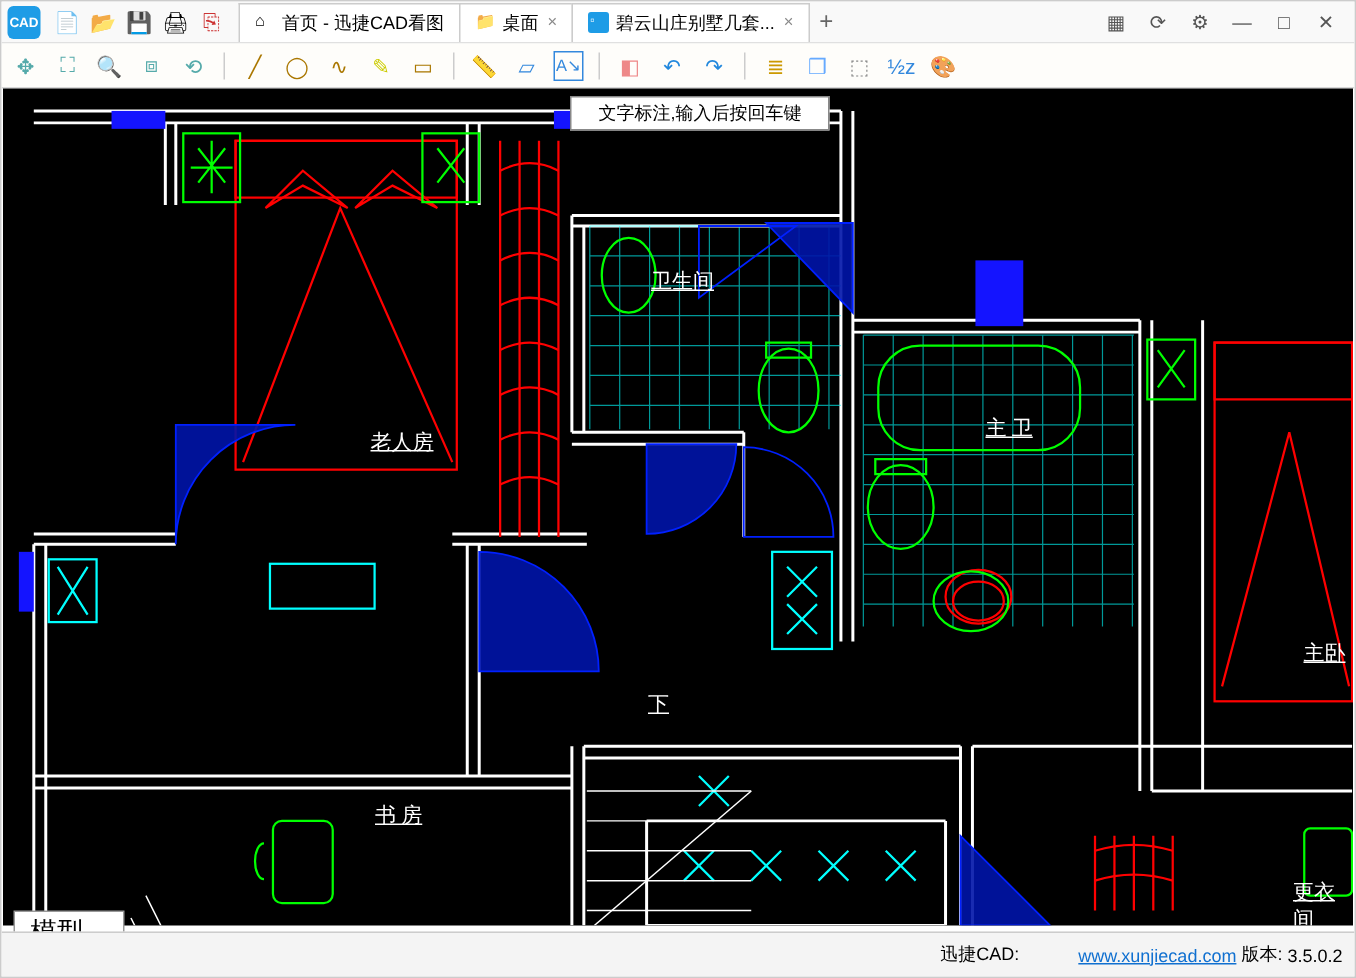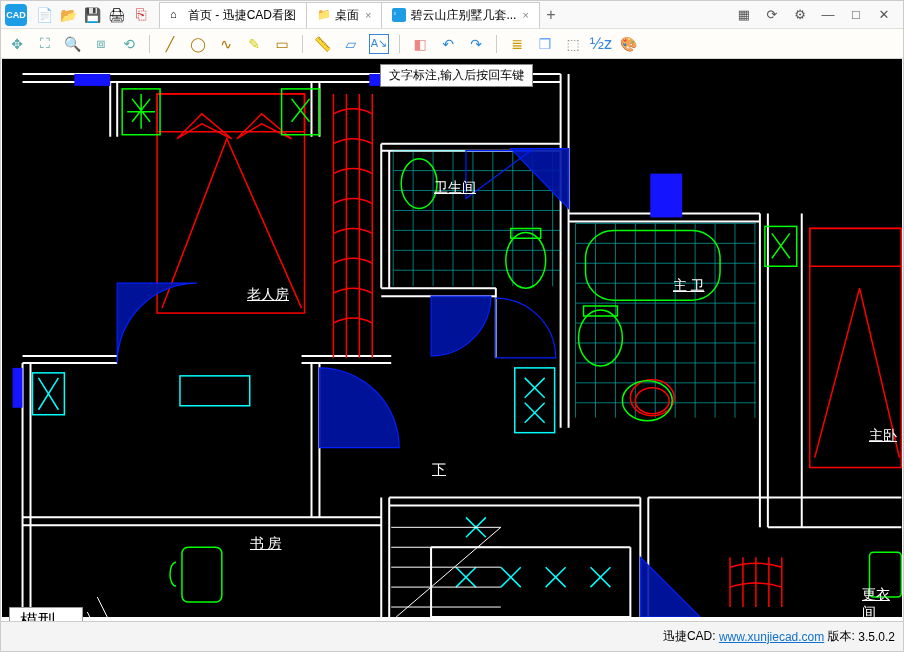--- a/index.html
+++ b/index.html
@@ -17,36 +17,36 @@
 .tab-plus { width: 24px; display: flex; align-items: center; justify-content: center; font-size: 16px; color: #666; cursor: pointer; }
 .win-controls { display: flex; gap: 10px; padding-right: 6px; }
 .win-btn { width: 18px; height: 18px; display: flex; align-items: center; justify-content: center; font-size: 13px; cursor: pointer; color: #555; }
 
 
 .toolbar { height: 30px; background: #fefdfa; border-bottom: 1px solid #d8d8d8; display: flex; align-items: center; padding: 0 6px; gap: 8px; }
 .tool { width: 20px; height: 20px; display: flex; align-items: center; justify-content: center; cursor: pointer; font-size: 14px; }
 .sep { width: 1px; height: 18px; background: #ccc; margin: 0 2px; }
 
 
-.tooltip { position: absolute; left: 379px; top: 63px; background: #fff; border: 1px solid #888; padding: 2px 8px; font-size: 12px; z-index: 100; white-space: nowrap; }
+.tooltip { position: absolute; left: 379px; top: 63px; background: #fff; border: 1px solid #888; padding: 2px 18px; font-size: 12px; z-index: 100; white-space: nowrap; }
 
 
 .canvas { position: absolute; left: 1px; right: 1px; top: 58px; bottom: 34px; background: #000; overflow: hidden; }
 .canvas svg { width: 100%; height: 100%; }
 
 
 .room-label { position: absolute; color: #fff; font-size: 14px; font-family: SimSun, serif; text-decoration: underline; }
 
 
 .bottom-tabs { position: absolute; left: 8px; bottom: 16px; display: flex; }
 .btab { background: #fff; border: 1px solid #999; border-radius: 0 0 6px 6px; padding: 1px 26px 1px 10px; font-size: 18px; }
 
 
 .statusbar { position: absolute; left: 0; right: 0; bottom: 0; height: 30px; background: #f4f4f4; border-top: 1px solid #ccc; display: flex; align-items: center; justify-content: flex-end; padding: 0 8px; font-size: 12px; }
-.statusbar a { color: #1070d0; text-decoration: underline; }
+.statusbar a { color: #1070d0; text-decoration: underline; margin-left: 36px; }
 </style>
 </head>
 <body>
 
 <div class="titlebar">
   <div class="app-icon">CAD</div>
   <span class="tb-icon" style="color:#4a9">📄</span>
   <span class="tb-icon" style="color:#d90">📂</span>
   <span class="tb-icon" style="color:#36c">💾</span>
   <span class="tb-icon">🖨</span>
@@ -97,21 +97,21 @@
   <span class="tool" style="color:#38d">▱</span>
   <span class="tool" style="color:#38d;border:1px solid #38d;font-size:11px;padding:0 1px">A↘</span>
   <div class="sep"></div>
   <span class="tool" style="color:#e88">◧</span>
   <span class="tool" style="color:#28d">↶</span>
   <span class="tool" style="color:#28d">↷</span>
   <div class="sep"></div>
   <span class="tool" style="color:#c90">≣</span>
   <span class="tool" style="color:#6af">❒</span>
   <span class="tool" style="color:#888">⬚</span>
-  <span class="tool" style="color:#38d;font-size:17px">½z</span>
+  <span class="tool" style="color:#38d;font-size:14px">½z</span>
   <span class="tool">🎨</span>
 </div>
 
 <div class="tooltip">文字标注,输入后按回车键</div>
 
 <div class="canvas">
 <svg viewBox="0 0 902 560">
 
   <g stroke="#fff" stroke-width="2" fill="none">
     <path d="M20 15 H560 M20 23 H560"></path>
@@ -212,21 +212,21 @@
     <path d="M395 560 L500 470"></path>
   </g>
 
   <g stroke="#fff" stroke-width="1">
     <path d="M95 540 L115 580 M85 555 L105 595"></path>
   </g>
 </svg>
 
 <div class="room-label" style="left:245px;top:227px">老人房</div>
 <div class="room-label" style="left:432px;top:120px">卫生间</div>
-<div class="room-label" style="left:671px;top:218px">主 卫</div>
+<div class="room-label" style="left:655px;top:218px">主 卫</div>
 <div class="room-label" style="left:248px;top:476px">书 房</div>
 <div class="room-label" style="left:430px;top:402px">下</div>
 <div class="room-label" style="left:867px;top:368px">主卧</div>
 <div class="room-label" style="left:860px;top:527px">更衣间</div>
 </div>
 
 <div class="bottom-tabs">
   <div class="btab">模型</div>
 </div>
 

